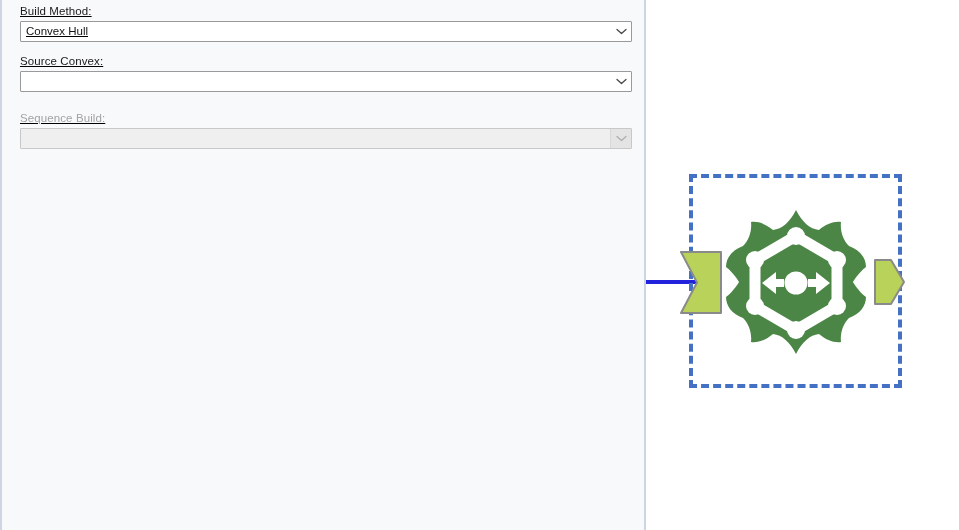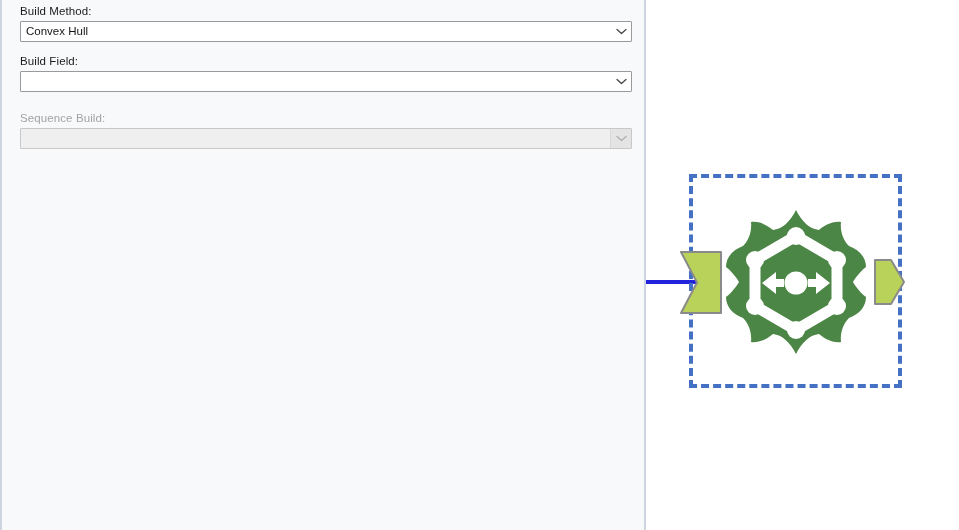--- a/index.html
+++ b/index.html
@@ -29,20 +29,21 @@
     background: #f8f9fb;
     box-sizing: border-box;
     border-left: 2px solid #cdd4e2;
     border-right: 2px solid #cdd4e2;
   }
   .params-inner {
     position: absolute;
     left: 18px;
     top: 0px;
     width: 612px;
+    text-decoration: underline;
   }
 
   .field-group { margin-bottom: 0px; }
 
   .field-label {
     display: block;
     font-size: 11.5px;
     line-height: 14px;
     color: #1b1b1b;
     padding-top: 4px;
@@ -167,21 +168,21 @@
             <svg width="11" height="7" viewBox="0 0 11 7" aria-hidden="true">
               <path d="M1 1.5 L5.5 5.6 L10 1.5" fill="none" stroke="#4a4a4a" stroke-width="1.3" stroke-linecap="round" stroke-linejoin="round"></path>
             </svg>
           </span>
         </div>
       </div>
 
       <div class="spacer-8"></div>
 
       <div class="field-group">
-        <span class="field-label">Build Field:</span>
+        <span class="field-label">Source Convex:</span>
         <div class="combo">
           <span class="combo-value" title=""></span>
           <span class="combo-arrow">
             <svg width="11" height="7" viewBox="0 0 11 7" aria-hidden="true">
               <path d="M1 1.5 L5.5 5.6 L10 1.5" fill="none" stroke="#4a4a4a" stroke-width="1.3" stroke-linecap="round" stroke-linejoin="round"></path>
             </svg>
           </span>
         </div>
       </div>
 

